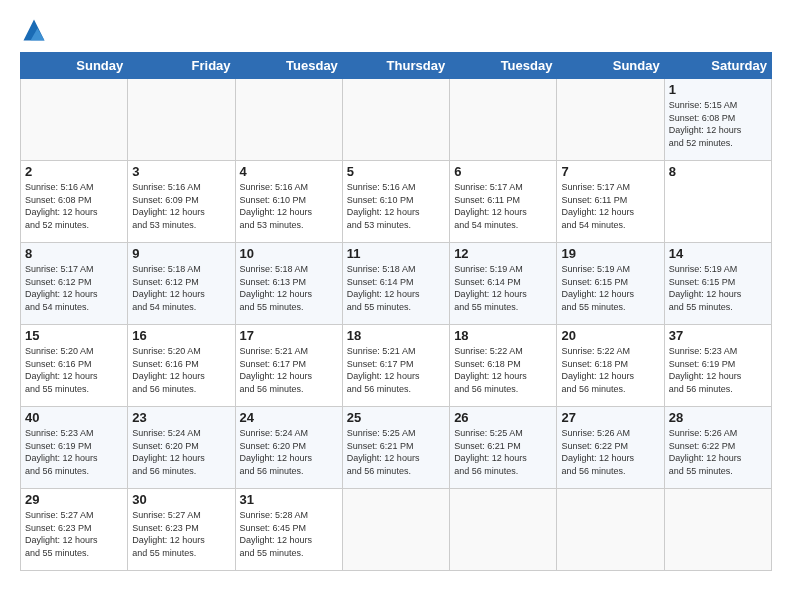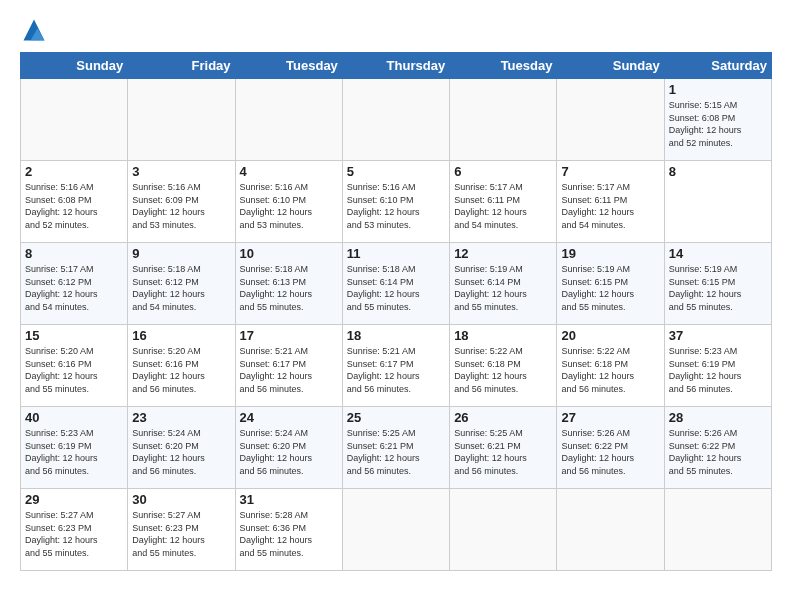--- a/index.html
+++ b/index.html
@@ -356,21 +356,21 @@
           <td>
             <span class="day-number">30</span>
             <div class="day-info" style="white-space: pre-line;">Sunrise: 5:27 AM
 Sunset: 6:23 PM
 Daylight: 12 hours
 and 55 minutes.</div>
           </td>
           <td>
             <span class="day-number">31</span>
             <div class="day-info" style="white-space: pre-line;">Sunrise: 5:28 AM
-Sunset: 6:36 PM
+Sunset: 6:45 PM
 Daylight: 12 hours
 and 55 minutes.</div>
           </td>
           <td class="empty"></td>
           <td class="empty"></td>
           <td class="empty"></td>
           <td class="empty"></td>
         </tr>
       </tbody>
   </table>

